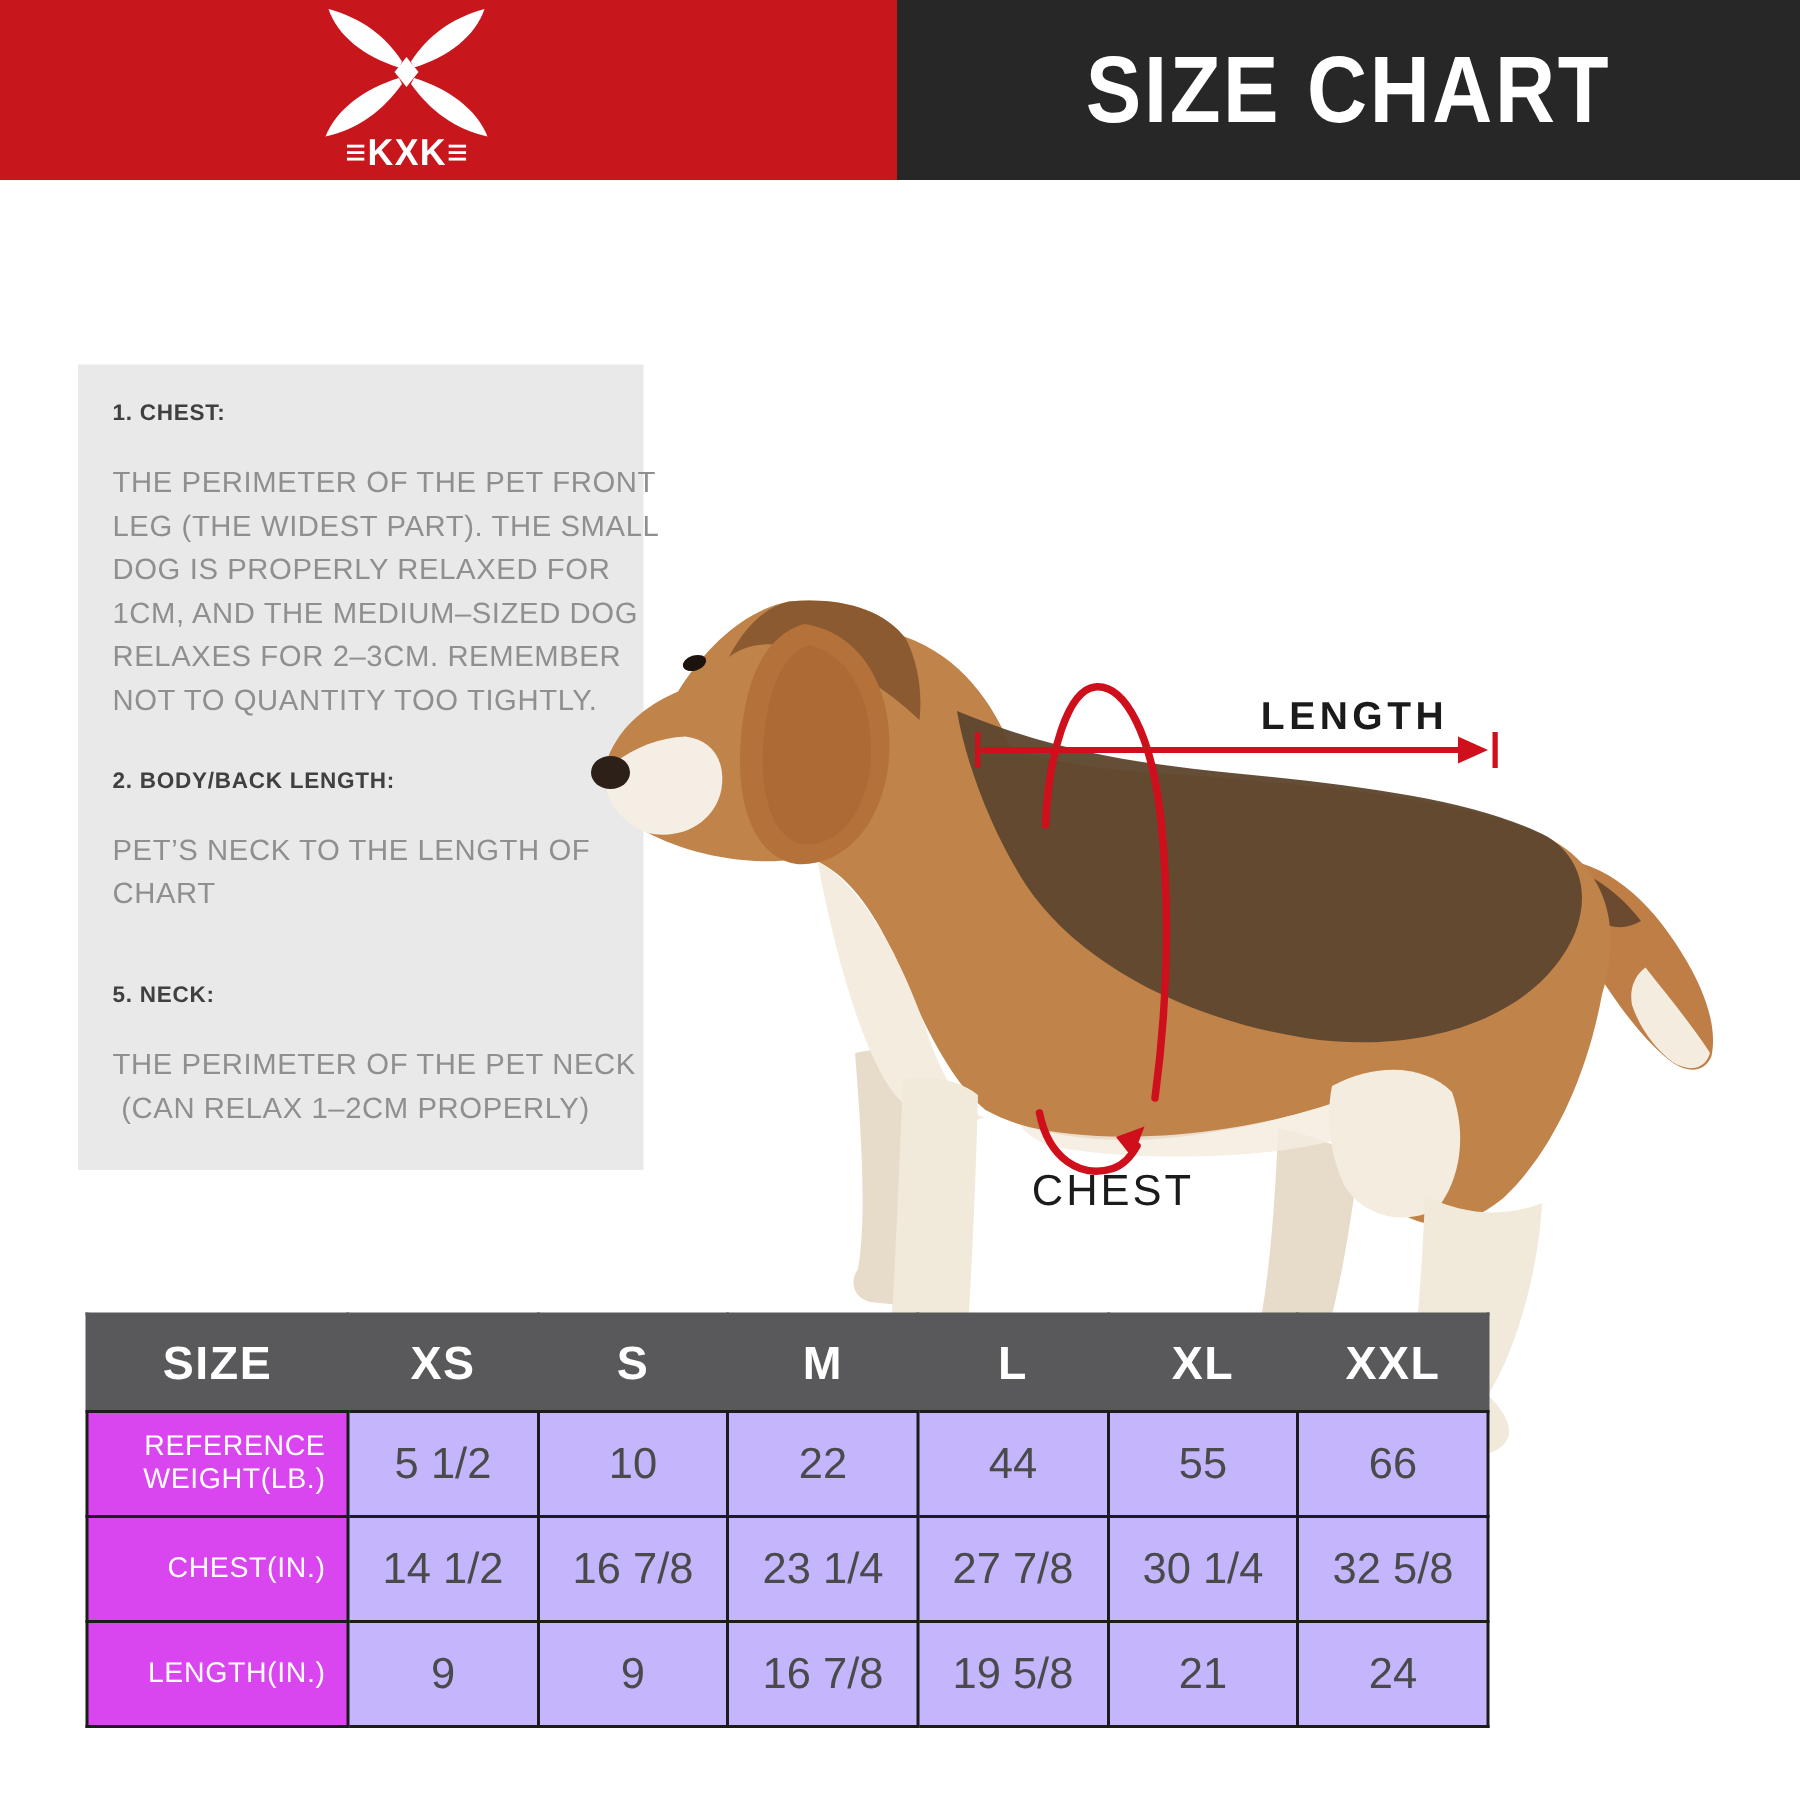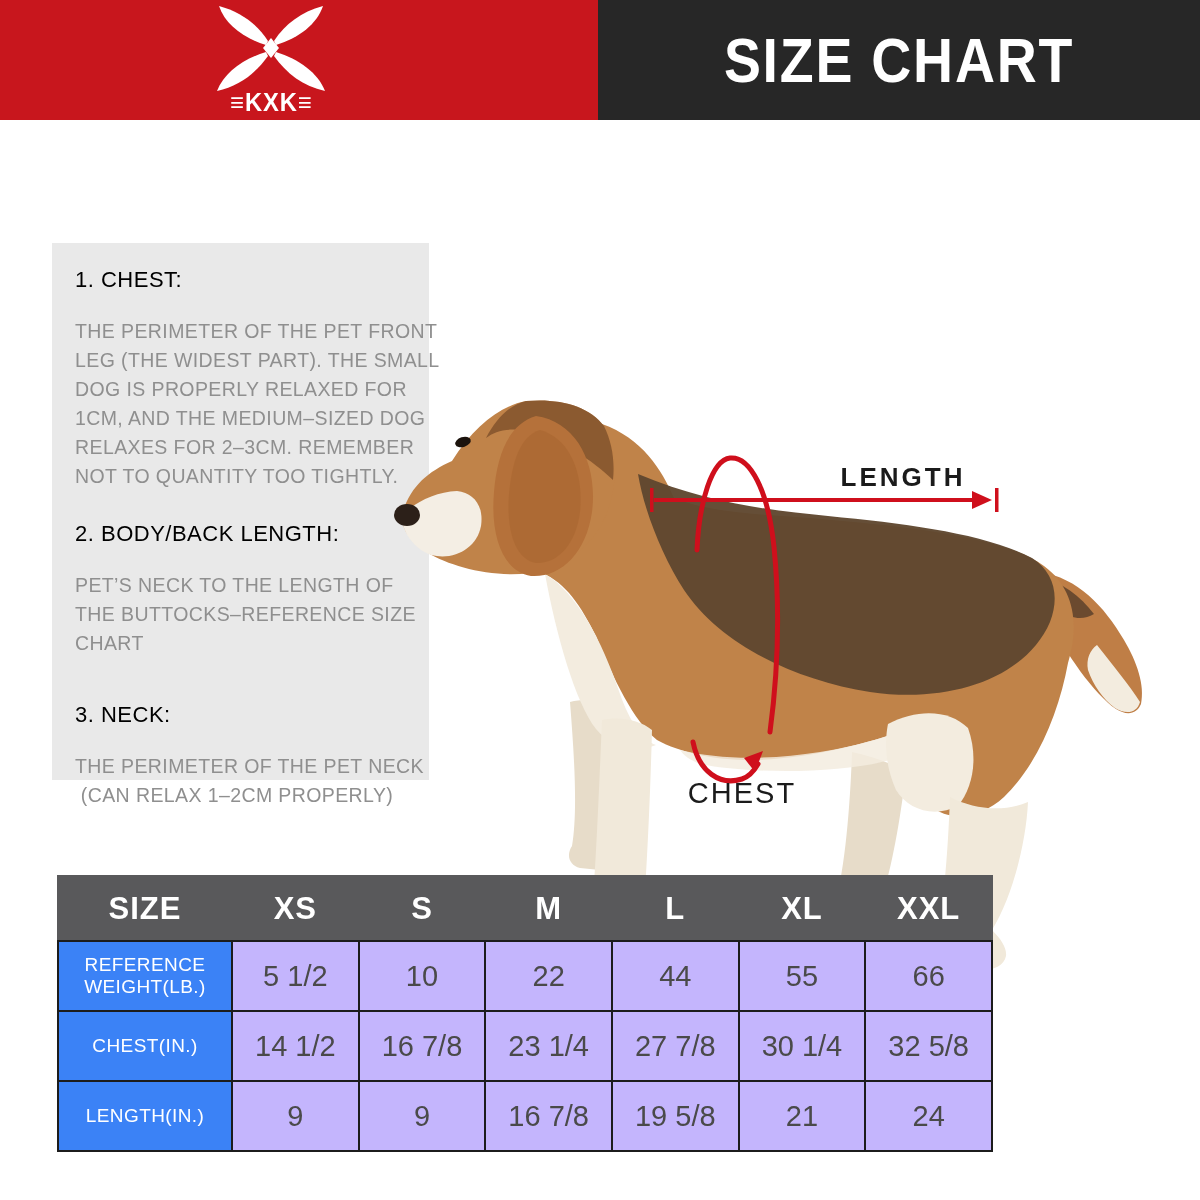--- a/index.html
+++ b/index.html
@@ -12,37 +12,37 @@
   .band-dark{position:relative;width:602px;height:120px;background:#272727;display:flex;align-items:center;justify-content:center;}
   .title{color:#ffffff;font-size:63px;font-weight:800;letter-spacing:2px;transform:scaleX(.88);white-space:nowrap;}
   .logo{position:absolute;left:196px;top:4px;width:150px;height:114px;display:flex;flex-direction:column;align-items:center;}
   .logo-text{color:#ffffff;font-weight:800;font-size:25px;letter-spacing:1px;line-height:1;margin-top:-2px;transform:scaleX(.95);}
 
   
   .guide{position:absolute;left:0;top:120px;width:1200px;height:755px;}
   .panel{position:absolute;left:52px;top:123px;width:377px;height:537px;background:#e9e9e9;
          box-sizing:border-box;padding:24px 18px 0 23px;}
   .sec{margin-bottom:30px;}
-  .sec-h{color:#000000;font-size:22px;font-weight:400;letter-spacing:.5px;margin-bottom:12px;}
+  .sec-h{color:#404040;font-size:15px;font-weight:700;letter-spacing:.5px;margin-bottom:12px;}
   .sec-p{color:#8f8f8f;font-size:19.5px;line-height:29px;letter-spacing:.4px;margin-top:24px;}
   .sec-p span{display:block;white-space:pre;}
   .sec.s2{margin-bottom:44px;}
 
   .dog-wrap{position:absolute;left:390px;top:262px;width:760px;height:600px;}
   .dog-wrap svg{position:absolute;left:0;top:0;}
   .overlay{position:absolute;left:390px;top:262px;width:760px;height:600px;z-index:5;}
 
   
   .size-table{position:absolute;left:57px;top:875px;width:936px;height:275px;border-collapse:collapse;table-layout:fixed;}
   .size-table col.c-label{width:174px;}
   .size-table td,.size-table th{border:2px solid #1c1c1c;text-align:center;vertical-align:middle;padding:0;}
   .size-table thead th{background:#59595b;border:2px solid #59595b;border-bottom:2px solid #1c1c1c;
         color:#ffffff;font-size:31px;font-weight:600;letter-spacing:1px;height:63px;}
-  .size-table td.rowlabel{background:#3b82f6;color:#ffffff;font-size:19px;font-weight:500;
-        letter-spacing:.4px;line-height:22px;padding:0 14px;}
+  .size-table td.rowlabel{background:#d946ef;color:#ffffff;font-size:19px;font-weight:500;
+        letter-spacing:.4px;line-height:22px;padding:0 14px;text-align:right;}
   .size-table td.val{background:#c4b5fd;color:#4a4a4a;font-size:29px;height:68px;}
 </style>
 </head>
 <body>
 
 <div class="page">
 
   <header class="band">
     <div class="band-red">
       <div class="logo">
@@ -74,26 +74,25 @@
           <span>DOG IS PROPERLY RELAXED FOR</span>
           <span>1CM, AND THE MEDIUM–SIZED DOG</span>
           <span>RELAXES FOR 2–3CM. REMEMBER</span>
           <span>NOT TO QUANTITY TOO TIGHTLY.</span>
         </div>
       </div>
       <div class="sec s2">
         <div class="sec-h">2. BODY/BACK LENGTH:</div>
         <div class="sec-p">
           <span>PET’S NECK TO THE LENGTH OF</span>
-          <span>THE BUTTOCKS–REFERENCE SIZE</span>
           <span>CHART</span>
         </div>
       </div>
       <div class="sec">
-        <div class="sec-h">3. NECK:</div>
+        <div class="sec-h">5. NECK:</div>
         <div class="sec-p">
           <span>THE PERIMETER OF THE PET NECK</span>
           <span> (CAN RELAX 1–2CM PROPERLY)</span>
         </div>
       </div>
     </aside>
 
     <div class="dog-wrap">
       <svg width="760" height="600" viewBox="0 0 760 600">
 

